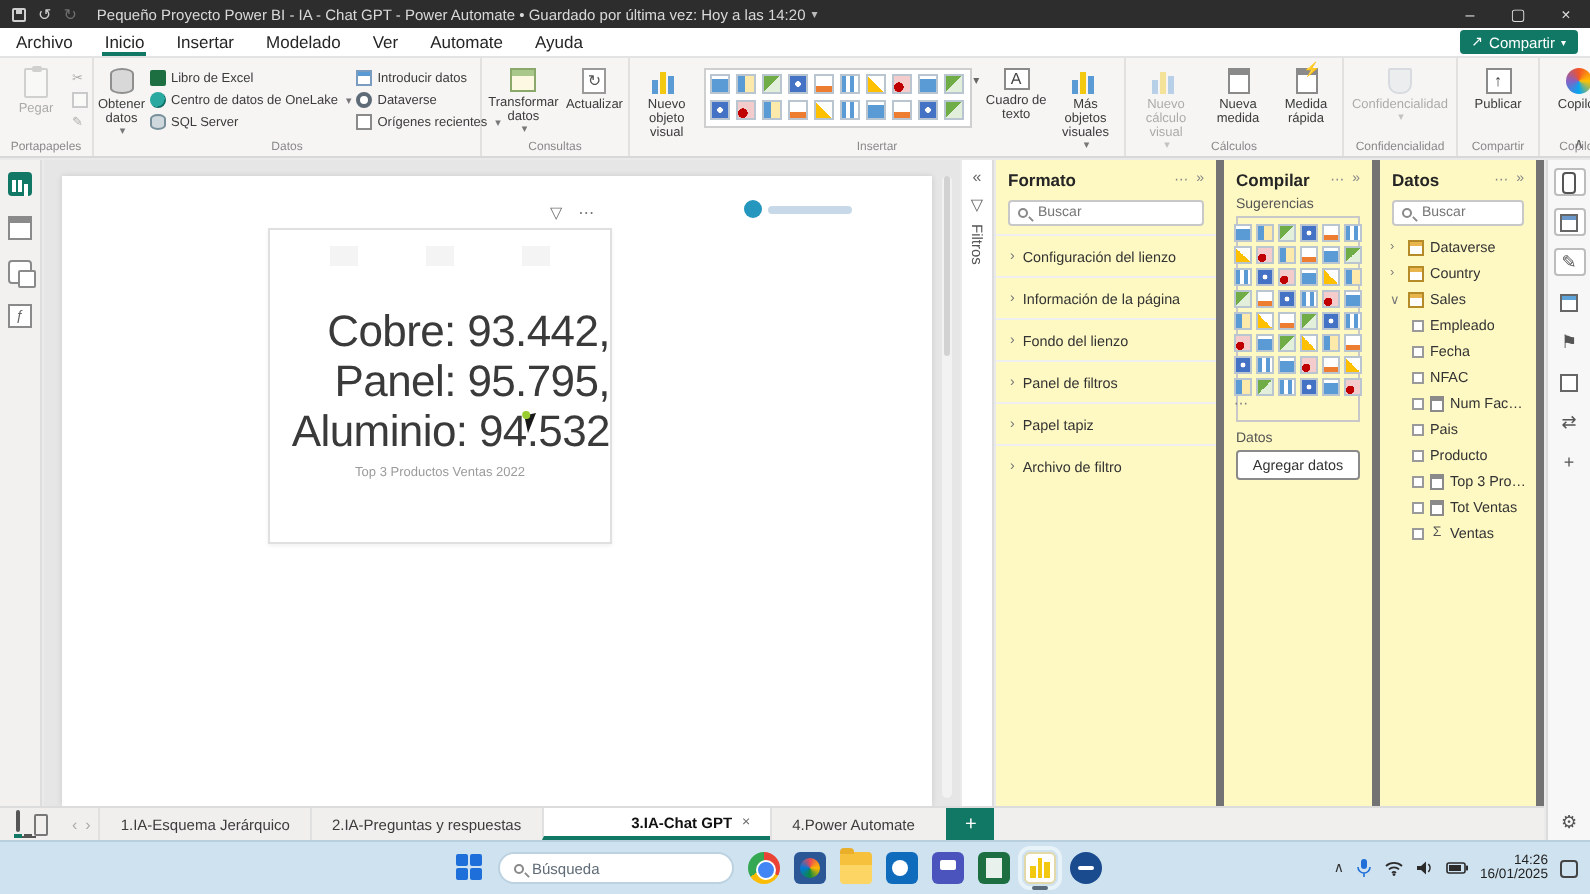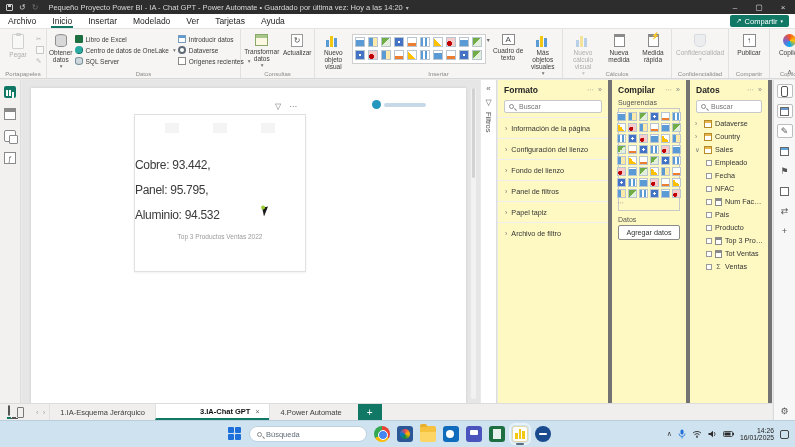--- a/index.html
+++ b/index.html
@@ -103,22 +103,22 @@
   .v-thumb{position:absolute;top:0;left:1px;width:3px;height:90px;background:#d2d2d2;border-radius:2px;}
 
   .watermark{position:absolute;right:40px;top:12px;display:flex;align-items:center;gap:3px;}
   .wm-circle{width:9px;height:9px;border-radius:50%;background:#2596be;}
   .wm-text{width:42px;height:4px;border-radius:2px;background:#b9cfe2;opacity:.8;}
 
   .visual-card{position:absolute;left:103px;top:26px;width:172px;height:158px;background:#fff;
                border:1px solid #e0e0e0;box-shadow:0 1px 2px rgba(0,0,0,.06);}
   .ghost-bars{position:absolute;top:8px;left:30px;right:30px;display:flex;justify-content:space-between;}
   .ghost-bars i{width:14px;height:10px;background:#f4f4f4;}
-  .visual-body{position:absolute;left:0;right:0;top:38px;text-align:left;color:#3a3a3a;
-               font-size:12px;line-height:25px;letter-spacing:-.3px;}
+  .visual-body{position:absolute;left:0;right:0;top:38px;text-align:right;color:#3a3a3a;
+               font-size:22px;line-height:25px;letter-spacing:-.3px;}
   .visual-sub{position:absolute;left:0;right:0;top:118px;text-align:center;font-size:6.5px;color:#9b9b9b;}
   .hover-tools{position:absolute;left:244px;top:14px;display:flex;gap:8px;color:#777;font-size:8px;}
   .cursor{position:absolute;left:128px;top:92px;width:0;height:0;border-left:6px solid #1a1a1a;
           border-bottom:9px solid transparent;transform:rotate(-12deg);}
   .cursor:before{content:"";position:absolute;left:-7px;top:-2px;width:4px;height:4px;border-radius:50%;background:#9acd32;}
 
   
   .filters-strip{position:absolute;left:481px;top:0;width:16px;bottom:0;background:#fff;border-right:1px solid #dcdcdc;
                  display:flex;flex-direction:column;align-items:center;padding-top:4px;gap:5px;}
   .filters-strip .fico{font-size:8px;color:#666;}
@@ -245,21 +245,21 @@
       <span class="win-btn">×</span>
     </div>
   </div>
 
   <div class="menubar">
     <span class="menu-item">Archivo</span>
     <span class="menu-item active">Inicio</span>
     <span class="menu-item">Insertar</span>
     <span class="menu-item">Modelado</span>
     <span class="menu-item">Ver</span>
-    <span class="menu-item">Tarjetas</span>
+    <span class="menu-item">Automate</span>
     <span class="menu-item">Ayuda</span>
     <span class="share-btn">
       <span class="sh-ico">↗</span>
       <span>Compartir</span>
       <span style="font-size:5px">▾</span>
     </span>
   </div>
 
   <div class="ribbon">
 
@@ -483,25 +483,25 @@
           <span>⋯</span>
           <span>»</span>
         </span>
       </div>
       <div class="searchbox">
         <span class="mag"></span>
         <input placeholder="Buscar" style="">
       </div>
       <div class="fmt-row">
         <span class="fmt-chev">›</span>
-          <span>Información de la página</span>
+          <span>Configuración del lienzo</span>
       </div>
       <div class="fmt-row">
         <span class="fmt-chev">›</span>
-          <span>Configuración del lienzo</span>
+          <span>Información de la página</span>
       </div>
       <div class="fmt-row">
         <span class="fmt-chev">›</span>
           <span>Fondo del lienzo</span>
       </div>
       <div class="fmt-row">
         <span class="fmt-chev">›</span>
           <span>Panel de filtros</span>
       </div>
       <div class="fmt-row">
@@ -673,20 +673,21 @@
   <div class="tabbar">
     <div class="view-toggles">
       <span class="dsk-wrap"><span class="dsk"></span></span>
       <span class="mob"></span>
     </div>
     <div class="nav-arrows">
       <span>‹</span>
       <span>›</span>
     </div>
     <span class="ptab">1.IA-Esquema Jerárquico</span>
+    <span class="ptab">2.IA-Preguntas y respuestas</span>
     <span class="ptab active">
       <span>3.IA-Chat GPT</span>
       <span class="tclose">×</span>
     </span>
     <span class="ptab">4.Power Automate</span>
     <span class="addpage">+</span>
   </div>
 
   <div class="statusbar">
     <span>Página 3 de 4</span>

